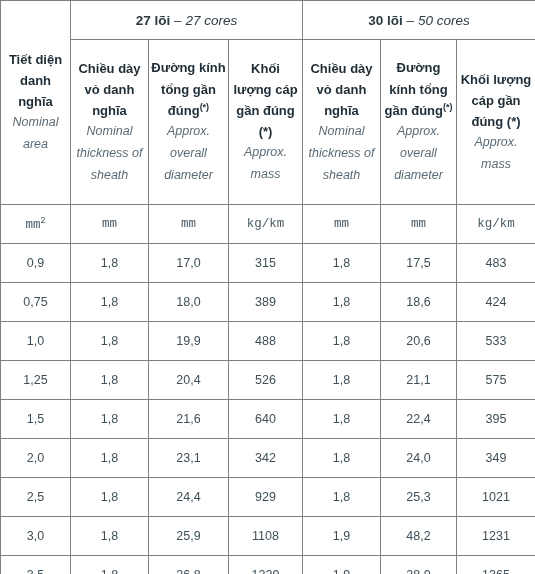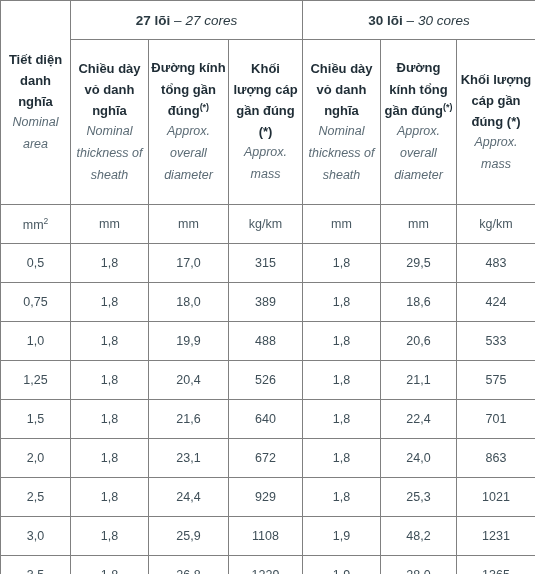--- a/index.html
+++ b/index.html
@@ -75,20 +75,21 @@
     vertical-align: super;
   }
   .first-head {
     vertical-align: middle;
   }
 
   .units-row td {
     height: 38px;
     font-size: 12.5px;
     color: #4a5a63;
+    font-family: Liberation Mono, monospace;
   }
   .units-row .sup {
     font-size: 8.5px;
     vertical-align: super;
   }
 
   .data-row td {
     height: 38px;
     font-size: 12.5px;
     color: #3f4f58;
@@ -110,21 +111,21 @@
   <tbody>
     <tr>
       <td rowspan="2" class="col-head first-head">
         <span class="vi">Tiết diện danh nghĩa</span>
         <span class="en">Nominal area</span>
       </td>
       <td colspan="3" class="group-head">
         <span class="vi">27 lõi</span><span class="dash"> – </span><span class="en">27 cores</span>
       </td>
       <td colspan="3" class="group-head">
-        <span class="vi">30 lõi</span><span class="dash"> – </span><span class="en">30 cores</span>
+        <span class="vi">30 lõi</span><span class="dash"> – </span><span class="en">50 cores</span>
       </td>
     </tr>
 
     <tr>
       <td class="col-head">
         <span class="vi">Chiều dày vỏ danh nghĩa</span>
         <span class="en">Nominal thickness of sheath</span>
       </td>
       <td class="col-head">
         <span class="vi"><span>Đường kính tổng gần đúng</span><span class="sup">(*)</span></span>
@@ -152,26 +153,26 @@
       <td><span>mm</span><span class="sup">2</span></td>
       <td>mm</td>
       <td>mm</td>
       <td>kg/km</td>
       <td>mm</td>
       <td>mm</td>
       <td>kg/km</td>
     </tr>
 
     <tr class="data-row">
-      <td>0,5</td>
+      <td>0,9</td>
       <td>1,8</td>
       <td>17,0</td>
       <td>315</td>
       <td>1,8</td>
-      <td>29,5</td>
+      <td>17,5</td>
       <td>483</td>
     </tr>
     <tr class="data-row">
       <td>0,75</td>
       <td>1,8</td>
       <td>18,0</td>
       <td>389</td>
       <td>1,8</td>
       <td>18,6</td>
       <td>424</td>
@@ -194,30 +195,30 @@
       <td>21,1</td>
       <td>575</td>
     </tr>
     <tr class="data-row">
       <td>1,5</td>
       <td>1,8</td>
       <td>21,6</td>
       <td>640</td>
       <td>1,8</td>
       <td>22,4</td>
-      <td>701</td>
+      <td>395</td>
     </tr>
     <tr class="data-row">
       <td>2,0</td>
       <td>1,8</td>
       <td>23,1</td>
-      <td>672</td>
+      <td>342</td>
       <td>1,8</td>
       <td>24,0</td>
-      <td>863</td>
+      <td>349</td>
     </tr>
     <tr class="data-row">
       <td>2,5</td>
       <td>1,8</td>
       <td>24,4</td>
       <td>929</td>
       <td>1,8</td>
       <td>25,3</td>
       <td>1021</td>
     </tr>

